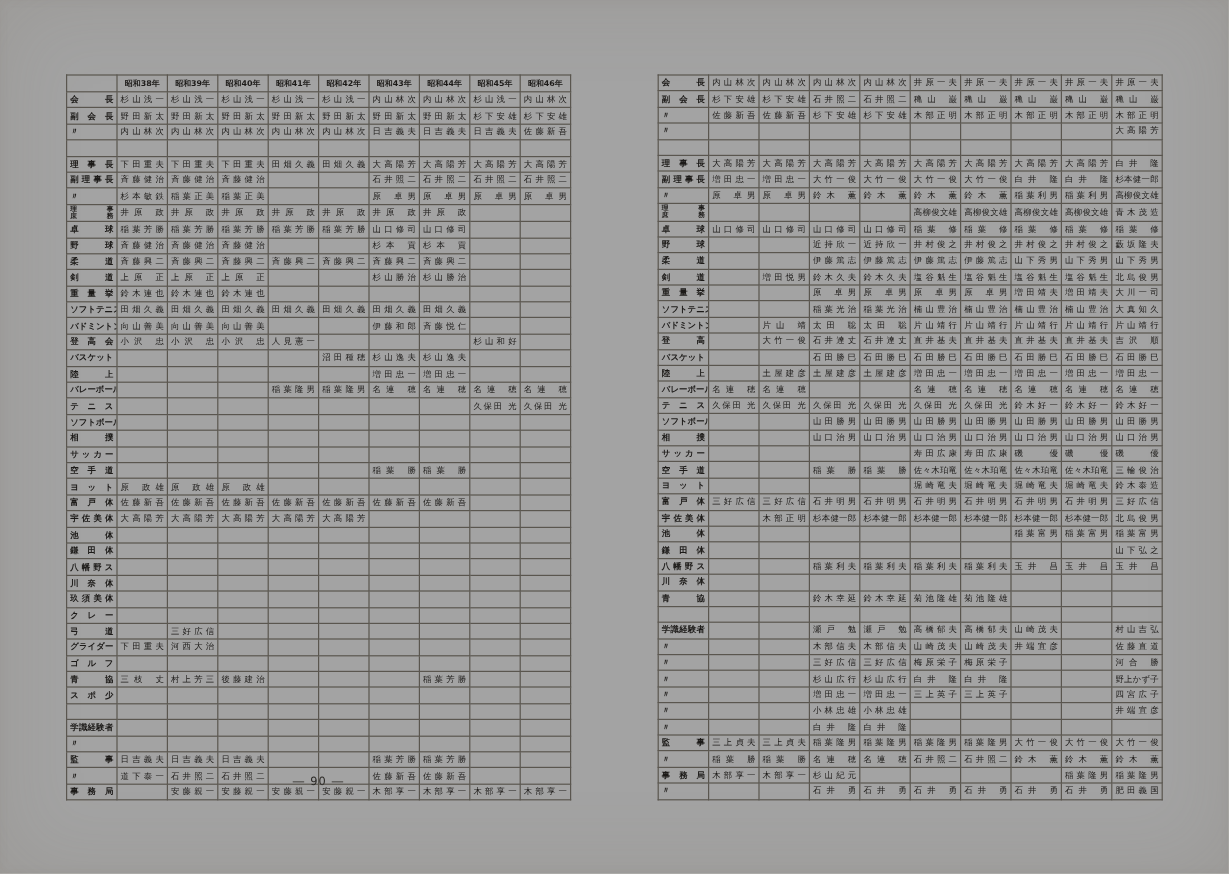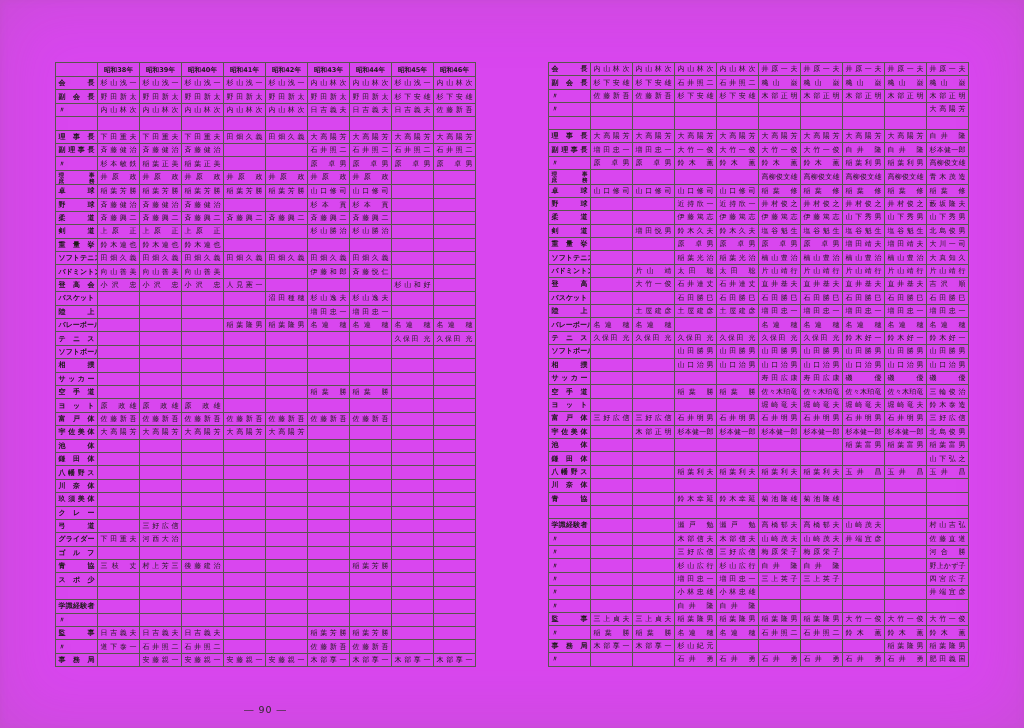--- a/index.html
+++ b/index.html
@@ -2,21 +2,21 @@
 <html><head>
 <meta charset="utf-8">
 <style>
   html,body{margin:0;padding:0;}
   body{
     width:1024px;height:728px;position:relative;overflow:hidden;
     background:#f5f3f0;
     font-family:"DejaVu Sans",sans-serif;
   }
   .sheet{
-    position:absolute;inset:0;background:#d946ef;
+    position:absolute;inset:0;background:#a3a3a3;
     box-shadow:inset 0 0 70px rgba(120,110,95,.18), inset 0 0 8px rgba(120,110,95,.10);
   }
   .ptable{position:absolute;top:62px;width:421px;}
   .ptable.left{left:55px;}
   .ptable.right{left:548px;}
   table{
     width:100%;border-collapse:collapse;table-layout:fixed;
     border:1.4px solid #3a3733;background:transparent;
   }
   th,td{
@@ -28,21 +28,21 @@
   }
   th.year{
     font-size:6.6px;font-weight:700;text-align:center;text-align-last:center;
     height:13px;letter-spacing:0;
   }
   th.lbl{font-weight:600;}
   th.lbl.two{
     white-space:pre-line;font-size:5.6px;line-height:6px;padding-top:1px;
   }
   .pnum{
-    position:absolute;top:704px;width:421px;text-align:center;
+    position:absolute;top:646px;width:421px;text-align:center;
     font-size:9.5px;color:#2b2926;letter-spacing:1px;
   }
   .pnum.left{left:55px;}
   .pnum.right{left:548px;}
 </style>
 </head>
 <body>
 
 <div class="sheet">
   <div class="ptable left">

